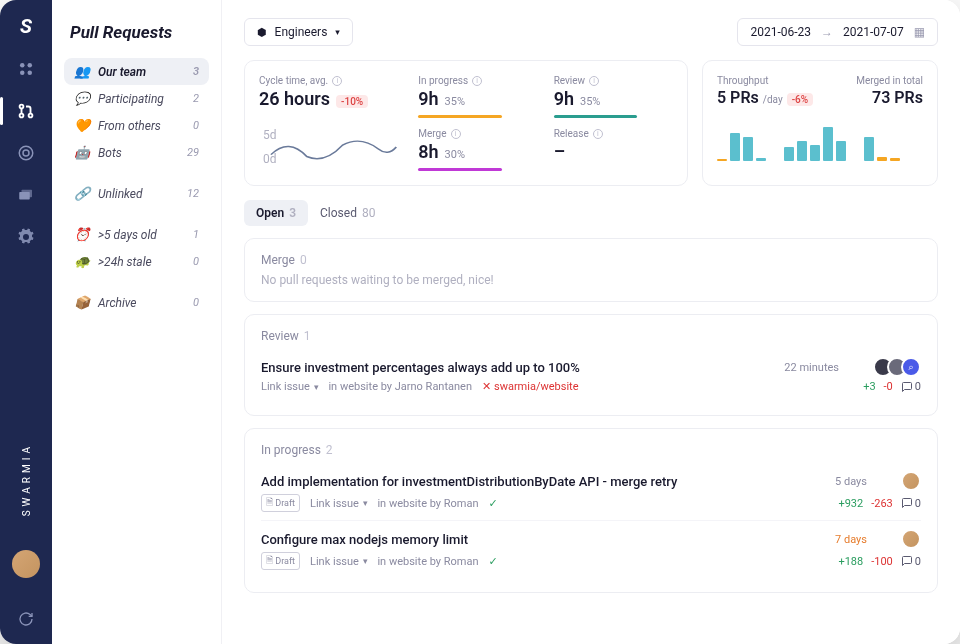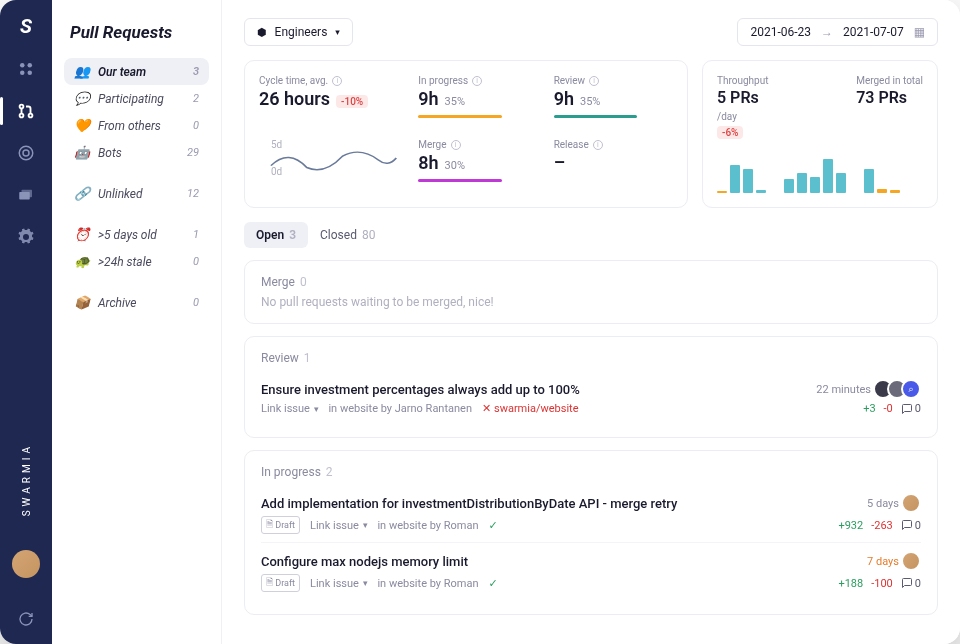--- a/index.html
+++ b/index.html
@@ -36,46 +36,46 @@
 .metric .label { font-size: 10px; color: #8a8aa0; display: flex; align-items: center; gap: 4px; margin-bottom: 2px; }
 .metric .val { font-size: 18px; font-weight: 600; display: flex; align-items: baseline; gap: 6px; }
 .metric .sub { font-size: 11px; color: #8a8aa0; font-weight: 400; }
 .delta { font-size: 10px; padding: 1px 5px; border-radius: 4px; font-weight: 500; }
 .delta.neg { background: #fde8e8; color: #d44; }
 .bar { height: 3px; border-radius: 2px; margin-top: 6px; width: 70%; }
 .bar.prog { background: #f5a623; }
 .bar.rev { background: #2a9d8f; }
 .bar.merge { background: #c039d6; }
 .spark { grid-column: 1; height: 38px; position: relative; }
-.spark .ylabel { position: absolute; left: 12px; font-size: 10px; color: #b0b0c0; }
+.spark .ylabel { position: absolute; left: 4px; font-size: 12px; color: #b0b0c0; }
 .spark svg { width: 100%; height: 100%; }
 
 .card.thr { width: 236px; }
 .thr-row { display: flex; justify-content: space-between; }
 .thr .label { font-size: 10px; color: #8a8aa0; margin-bottom: 2px; }
-.thr .val { font-size: 16px; font-weight: 600; display: flex; align-items: baseline; gap: 4px; flex-direction: column; }
+.thr .val { font-size: 16px; font-weight: 600; display: flex; align-items: baseline; gap: 4px; }
 .thr .unit { font-size: 10px; color: #8a8aa0; font-weight: 400; }
 .bars { display: flex; align-items: flex-end; gap: 18px; height: 44px; margin-top: 10px; }
 .bargroup { display: flex; align-items: flex-end; gap: 3px; }
 .bargroup .b { width: 10px; background: #5bbfce; border-radius: 1px; }
 .bargroup .b.o { background: #f5a623; }
 
 .tabs { display: flex; margin-bottom: 12px; }
 .tab { padding: 6px 12px; border-radius: 6px; font-size: 12px; cursor: pointer; color: #5a5a70; }
 .tab.active { background: #eef0f5; font-weight: 600; color: #1a1a2e; }
 .tab .cnt { color: #b0b0c0; margin-left: 2px; }
 
 .section { border: 1px solid #ecedf2; border-radius: 10px; padding: 14px 16px; margin-bottom: 12px; }
 .sec-title { font-size: 12px; color: #8a8aa0; margin-bottom: 6px; }
 .sec-title .cnt { color: #c0c0d0; margin-left: 2px; }
 .empty { font-size: 12px; color: #b0b0c0; }
 
 .pr { padding: 8px 0; border-top: 1px solid #f4f4f8; }
 .pr:first-of-type { border-top: none; }
-.pr-head { display: flex; align-items: center; }
+.pr-head { display: flex; align-items: center; gap: 32px; }
 .pr-title { font-size: 13px; font-weight: 500; flex: 1; }
 .pr-time { font-size: 11px; color: #8a8aa0; margin-right: 8px; }
 .pr-time.warn { color: #e67c2c; }
 .pr-avs { display: flex; }
 .pr-avs .av { width: 20px; height: 20px; border-radius: 50%; margin-left: -6px; border: 2px solid #fff; }
 .av.a1 { background: #3a3a4a; }
 .av.a2 { background: #6a6a7a; }
 .av.a3 { background: #4a5ae8; display:flex;align-items:center;justify-content:center;color:#fff;font-size:9px; }
 .av.person { background: linear-gradient(135deg,#d4a574,#c49460); }
 .pr-meta { display: flex; align-items: center; gap: 10px; font-size: 11px; color: #8a8aa0; margin-top: 3px; }

